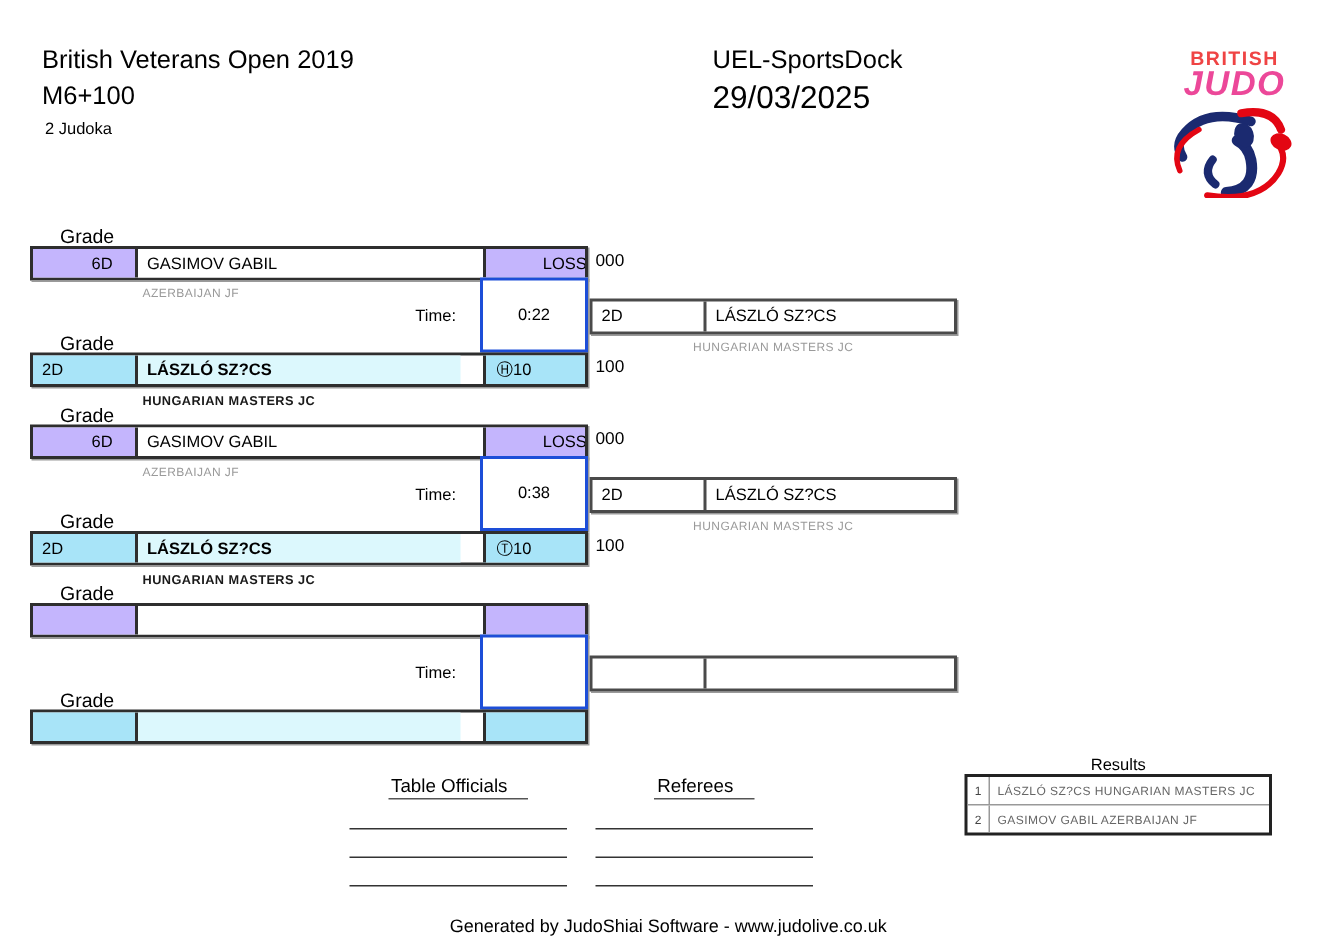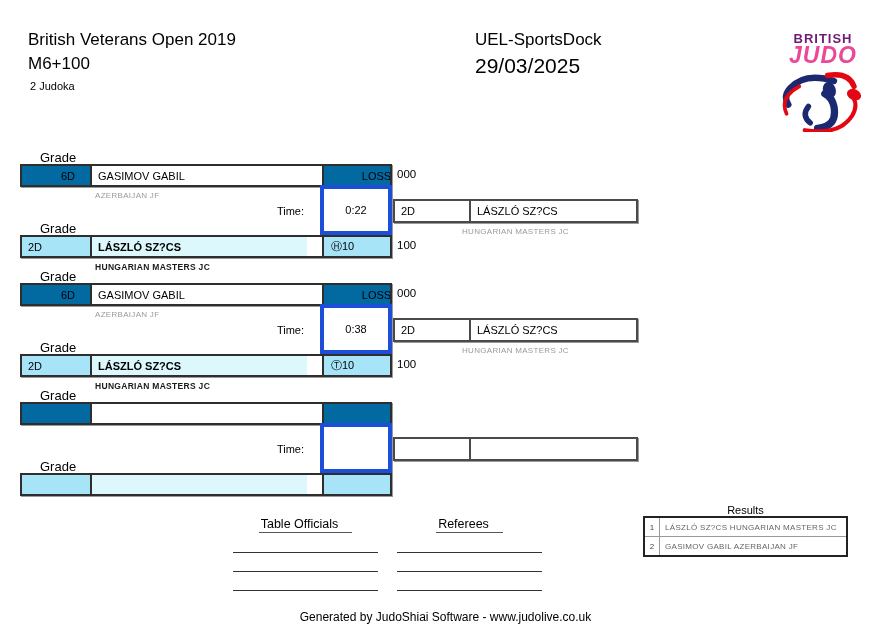--- a/index.html
+++ b/index.html
@@ -8,46 +8,46 @@
 
   
   .event-title{position:absolute;left:28px;top:30px;font-size:17px;}
   .category-title{position:absolute;left:28px;top:54px;font-size:17px;}
   .judoka-count{position:absolute;left:30px;top:80px;font-size:11px;}
   .venue{position:absolute;left:475px;top:30px;font-size:17px;}
   .event-date{position:absolute;left:475px;top:54px;font-size:21px;}
 
   
   .logo{position:absolute;left:775px;top:32px;width:96px;text-align:center;}
-  .logo-line1{font-size:13px;font-weight:bold;color:#701a75;letter-spacing:1px;line-height:14px;}
+  .logo-line1{font-size:13px;font-weight:bold;color:#ef4444;letter-spacing:1px;line-height:14px;}
   .logo-line2{font-size:23px;font-weight:bold;color:#ec4899;letter-spacing:1px;line-height:22px;margin-top:-2px;font-style:italic;}
   .logo svg{margin-top:4px;}
 
   
   .match-block{position:absolute;left:0;width:891px;height:119px;}
   .b1{top:150px;} .b2{top:269px;} .b3{top:388px;}
   .grade-label{position:absolute;left:40px;font-size:13px;}
   .g1{top:0;} .g2{top:71px;}
   .match-row{position:absolute;left:20px;width:372px;height:23px;display:flex;
              border:2px solid #2e2e2e;box-sizing:border-box;box-shadow:1px 1px 0 #9a9a9a;}
   .r1{top:14px;} .r2{top:85px;}
   .mcell{display:flex;align-items:center;font-size:11px;box-sizing:border-box;overflow:hidden;}
   .c-grade{flex:0 0 68px;padding-left:6px;}
   .c-name{flex:1;padding-left:6px;border-left:2px solid #2e2e2e;background:#fff;}
   .c-result{flex:0 0 68px;border-left:2px solid #2e2e2e;}
   .c-result.center{justify-content:center;}
   .c-result.score{padding-left:7px;margin-left:15px;}
-  .yellow{background:#0369a1;padding-left:39px;}
+  .yellow{background:#c4b5fd;padding-left:39px;}
   .blue{background:#a8e4f8;}
   .lightblue{background:#dcf8fd;}
   .bold{font-weight:bold;}
   .club-top{position:absolute;left:95px;top:41px;font-size:8px;color:#9a9a9a;letter-spacing:.3px;}
   .club-bottom{position:absolute;left:95px;top:112px;font-size:8.5px;font-weight:bold;color:#1a1a1a;letter-spacing:.3px;}
   .time-label{position:absolute;left:238px;top:55px;width:66px;text-align:right;font-size:11px;}
-  .time-box{position:absolute;left:320px;top:35px;width:72px;height:50px;border:4px solid #1d4ed8;
+  .time-box{position:absolute;left:320px;top:35px;width:72px;height:50px;border:2px solid #1d4ed8;
             box-sizing:border-box;background:#fff;display:flex;align-items:center;justify-content:center;
             font-size:11px;box-shadow:1px 1px 0 #9a9a9a;}
   .winner-box{position:absolute;left:393px;top:49px;width:245px;height:24px;display:flex;
               border:2px solid #4a4a4a;box-sizing:border-box;background:#fff;box-shadow:1px 1px 0 #9a9a9a;}
   .w-grade{flex:0 0 68px;padding-left:6px;display:flex;align-items:center;font-size:11px;}
   .w-name{flex:1;padding-left:6px;border-left:2px solid #4a4a4a;display:flex;align-items:center;font-size:11px;}
   .winner-club{position:absolute;left:393px;top:77px;width:245px;text-align:center;font-size:8px;color:#9a9a9a;letter-spacing:.3px;}
   .score-num{position:absolute;left:397px;font-size:11.5px;}
   .s1{top:18px;} .s2{top:89px;}
 

